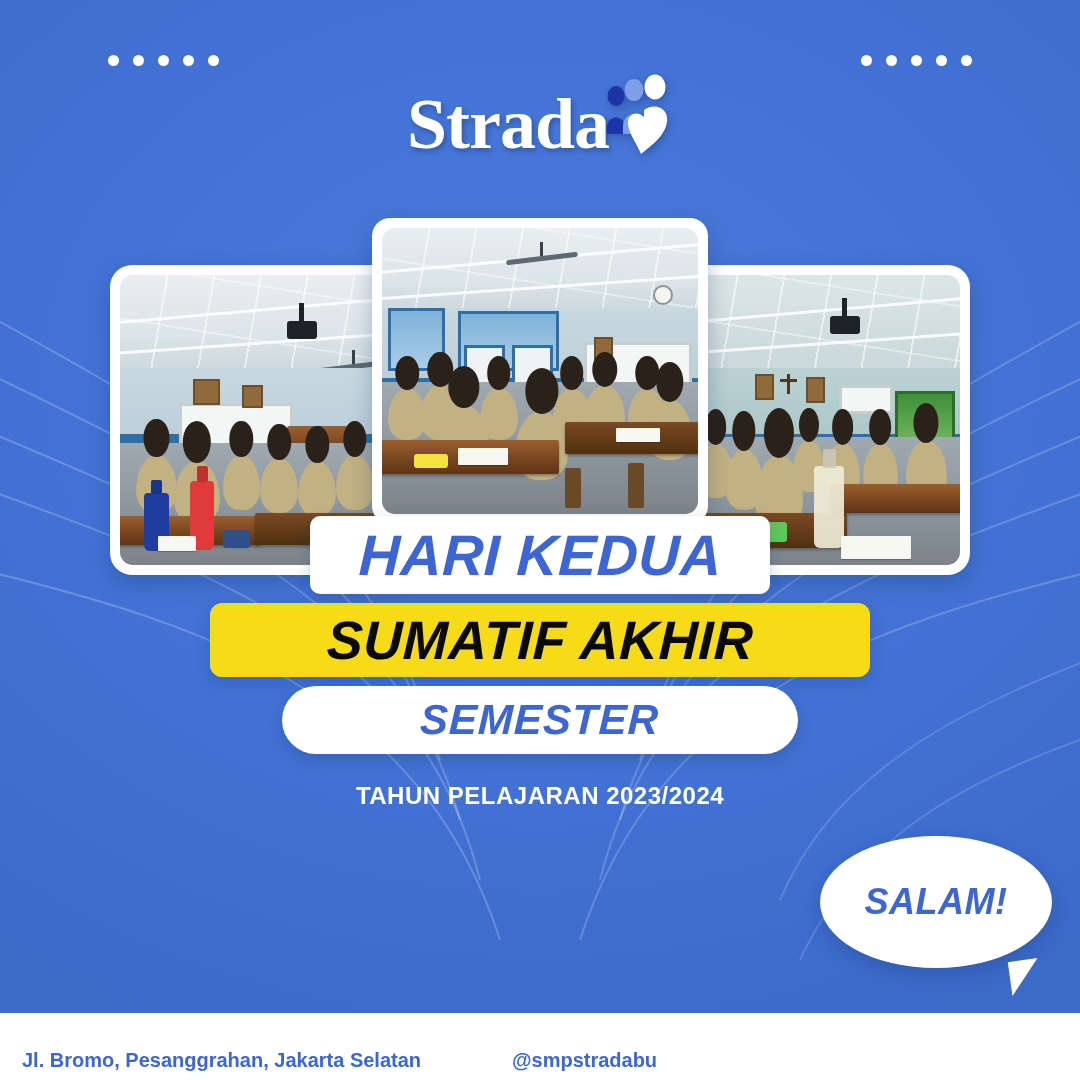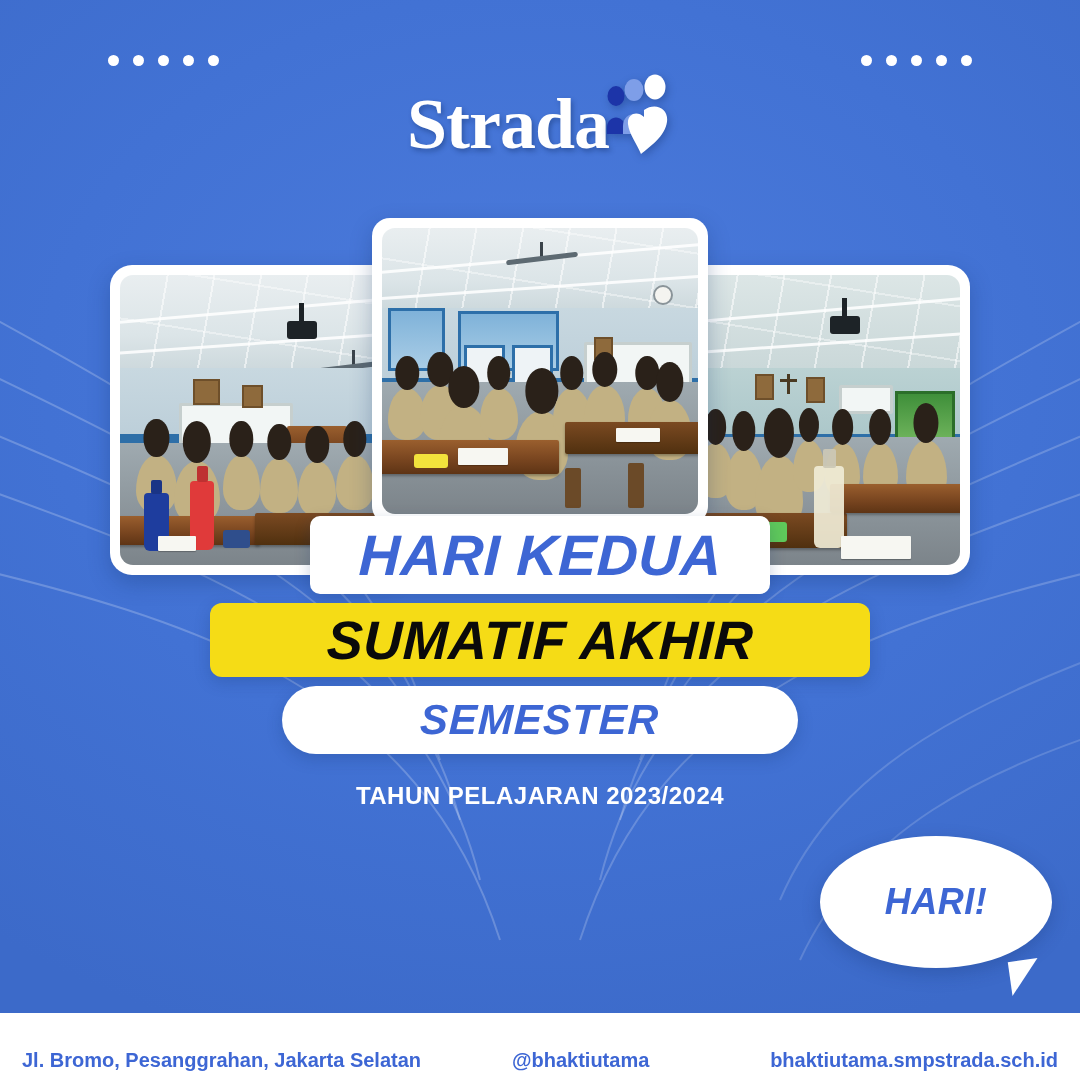--- a/index.html
+++ b/index.html
@@ -474,24 +474,23 @@
       <span class="t">SUMATIF AKHIR</span>
     </div>
     <div class="bar bar-white2">
       <span class="t">SEMESTER</span>
     </div>
     <div class="subline">TAHUN PELAJARAN 2023/2024</div>
   </div>
 
   <div class="bubble-wrap">
     <div class="bubble">
-      <span class="l">HARI!</span>
+      <span class="l">SALAM!</span>
     </div>
     <div class="bubble-tail"></div>
   </div>
 
   <div class="footer">
     <span class="f-item f-addr">Jl. Bromo, Pesanggrahan, Jakarta Selatan</span>
-    <span class="f-item f-ig">@bhaktiutama</span>
-    <span class="f-item f-web">bhaktiutama.smpstrada.sch.id</span>
+    <span class="f-item f-ig">@smpstradabu</span>
   </div>
 
 </div>
 
 </body></html>

